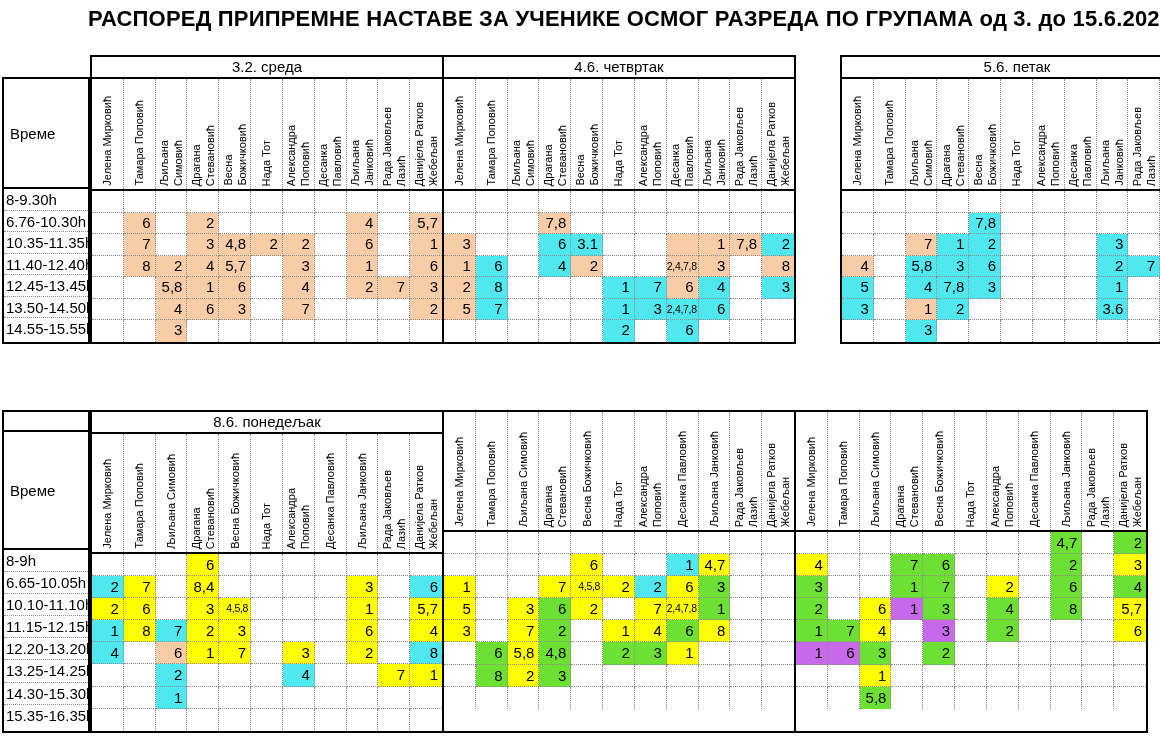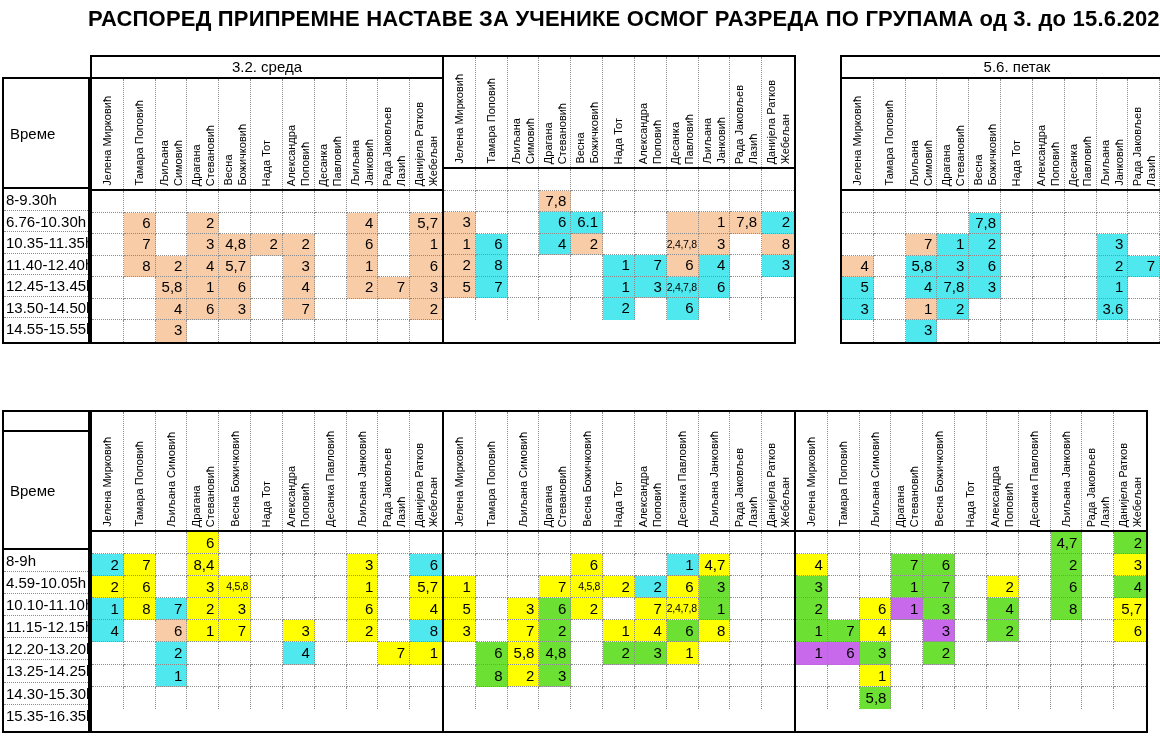--- a/index.html
+++ b/index.html
@@ -191,20 +191,21 @@
         <div class="cell lastrow" style="line-height: 20.5px;"></div>
         <div class="cell lastrow" style="line-height: 20.5px;"></div>
         <div class="cell lastrow" style="line-height: 20.5px;"></div>
         <div class="cell lastrow" style="line-height: 20.5px;"></div>
         <div class="cell lastrow" style="line-height: 20.5px;"></div>
         <div class="cell lastrow" style="line-height: 20.5px;"></div>
         <div class="cell lastcol lastrow" style="line-height: 20.5px;"></div>
       </div>
     </div>
     <div class="block" style="left: 440px; width: 354px; height: 288.5px;">
+      <div class="dayhead">4.6. четвртак</div>
       <div class="names" style="height: 110px;">
         <div class="namecell">
           <div class="vert">Јелена Мирковић</div>
         </div>
         <div class="namecell">
           <div class="vert">Тамара Поповић</div>
         </div>
         <div class="namecell">
           <div class="vert">Љиљана
 Симовић</div>
@@ -261,21 +262,21 @@
         <div class="cell" style="line-height: 20.5px;"></div>
         <div class="cell" style="line-height: 20.5px;"></div>
         <div class="cell" style="line-height: 20.5px;"></div>
         <div class="cell" style="line-height: 20.5px;"></div>
         <div class="cell" style="line-height: 20.5px;"></div>
         <div class="cell lastcol" style="line-height: 20.5px;"></div>
         <div class="cell" style="line-height: 20.5px; background: rgb(249, 204, 168);">3</div>
         <div class="cell" style="line-height: 20.5px;"></div>
         <div class="cell" style="line-height: 20.5px;"></div>
         <div class="cell" style="line-height: 20.5px; background: rgb(79, 232, 239);">6</div>
-        <div class="cell" style="line-height: 20.5px; background: rgb(79, 232, 239);">6.1</div>
+        <div class="cell" style="line-height: 20.5px; background: rgb(79, 232, 239);">3.1</div>
         <div class="cell" style="line-height: 20.5px;"></div>
         <div class="cell" style="line-height: 20.5px;"></div>
         <div class="cell" style="line-height: 20.5px; background: rgb(249, 204, 168);"></div>
         <div class="cell" style="line-height: 20.5px; background: rgb(249, 204, 168);">1</div>
         <div class="cell" style="line-height: 20.5px; background: rgb(249, 204, 168);">7,8</div>
         <div class="cell lastcol" style="line-height: 20.5px; background: rgb(79, 232, 239);">2</div>
         <div class="cell" style="line-height: 20.5px; background: rgb(249, 204, 168);">1</div>
         <div class="cell" style="line-height: 20.5px; background: rgb(79, 232, 239);">6</div>
         <div class="cell" style="line-height: 20.5px;"></div>
         <div class="cell" style="line-height: 20.5px; background: rgb(79, 232, 239);">4</div>
@@ -445,29 +446,30 @@
         <div class="cell lastrow" style="line-height: 20.5px;"></div>
         <div class="cell lastcol lastrow" style="line-height: 20.5px;"></div>
       </div>
     </div>
   </div>
 <div id="section-1" class="section" style="top: 410px; height: 323px;">
     <div class="label-col" style="top: 0px; height: 322.8px;">
       <div class="corner" style="height: 20px;"></div>
       <div class="vreme" style="height: 118px;">Време</div>
       <div class="trow" style="height: 22.1px; line-height: 22.1px;">8-9h</div>
-      <div class="trow" style="height: 22.1px; line-height: 22.1px;">4.59-10.05h</div>
+      <div class="trow" style="height: 22.1px; line-height: 22.1px;">6.65-10.05h</div>
       <div class="trow" style="height: 22.1px; line-height: 22.1px;">10.10-11.10h</div>
       <div class="trow" style="height: 22.1px; line-height: 22.1px;">11.15-12.15h</div>
       <div class="trow" style="height: 22.1px; line-height: 22.1px;">12.20-13.20h</div>
       <div class="trow" style="height: 22.1px; line-height: 22.1px;">13.25-14.25h</div>
       <div class="trow" style="height: 22.1px; line-height: 22.1px;">14.30-15.30h</div>
       <div class="trow" style="height: 22.1px; line-height: 22.1px;">15.35-16.35h</div>
     </div>
     <div class="block" style="left: 88px; width: 354px; height: 322.8px;">
+      <div class="dayhead">8.6. понедељак</div>
       <div class="names" style="height: 118px;">
         <div class="namecell">
           <div class="vert">Јелена Мирковић</div>
         </div>
         <div class="namecell">
           <div class="vert">Тамара Поповић</div>
         </div>
         <div class="namecell">
           <div class="vert">Љиљана Симовић</div>
         </div>

